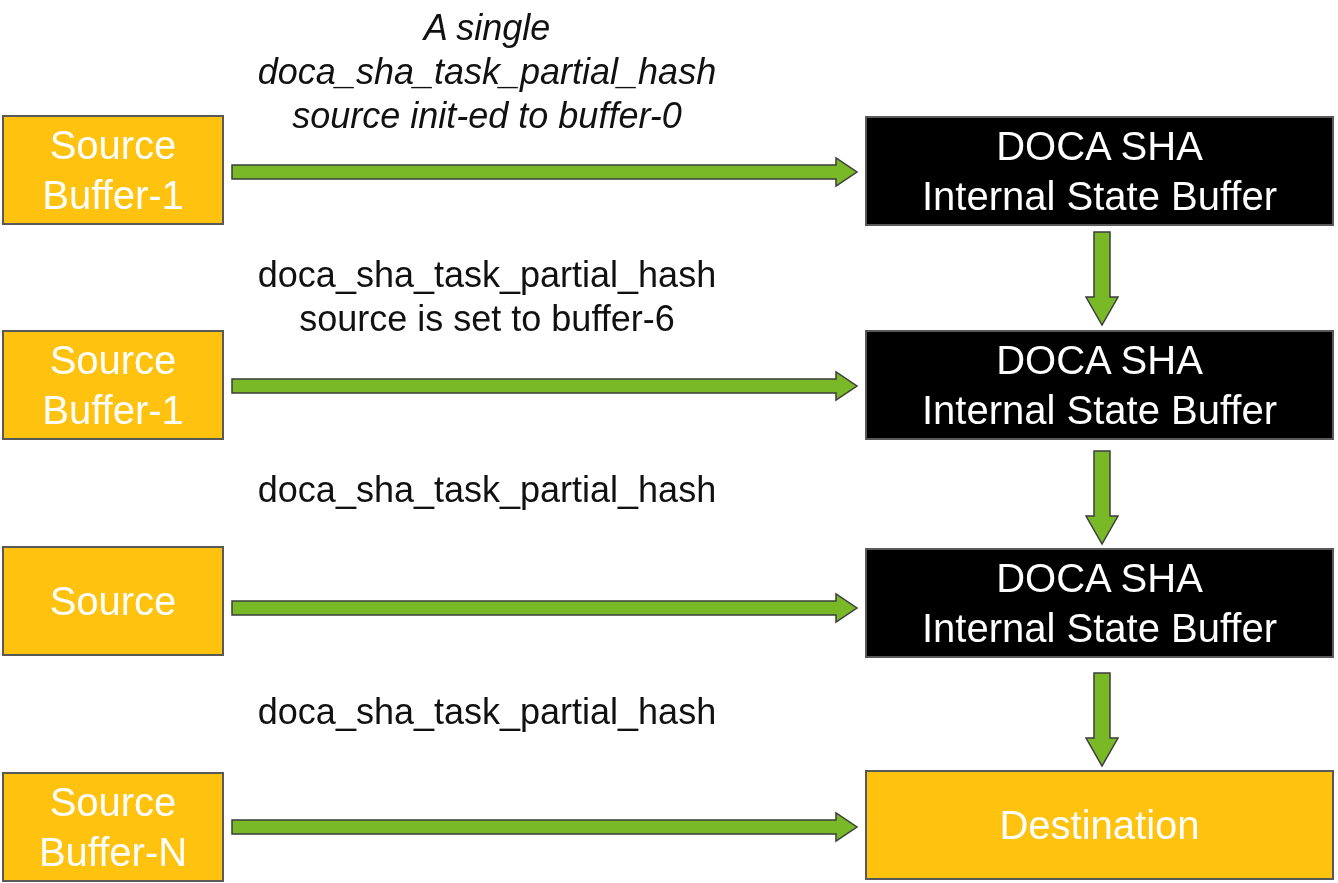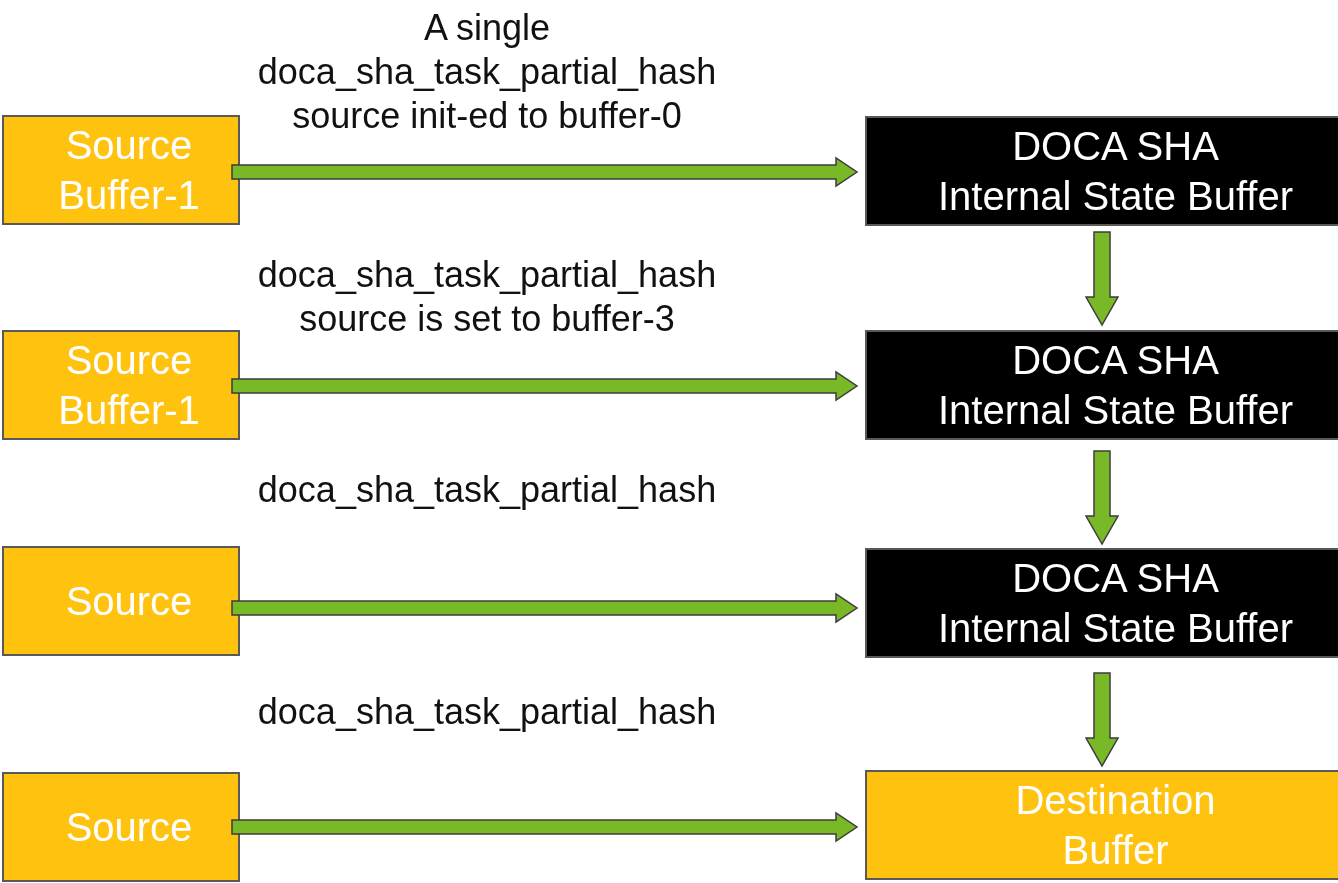--- a/index.html
+++ b/index.html
@@ -4,46 +4,45 @@
 <style>
   html,body{margin:0;padding:0;background:#ffffff;}
   .canvas{
     position:relative;width:1338px;height:883px;background:#ffffff;
     font-family:"Liberation Sans", sans-serif;overflow:hidden;
   }
   .box{
     position:absolute;display:flex;flex-direction:column;justify-content:center;
     text-align:center;color:#ffffff;font-size:40px;line-height:50px;
     border:2px solid #595959;
-    padding-left:16px;
   }
   .src{left:2px;width:218px;height:106px;background:#FFC20E;}
   .state{left:865px;width:465px;height:106px;background:#000000;}
   .dest{left:865px;width:465px;height:106px;background:#FFC20E;}
   .label{
     position:absolute;left:185px;width:604px;text-align:center;
     color:#111111;font-size:36px;line-height:44px;
   }
   .harrow{position:absolute;left:231px;width:628px;height:32px;}
   .varrow{position:absolute;left:1085px;width:34px;height:96px;}
   svg{display:block;}
 </style>
 </head>
 <body>
 
 <div class="canvas">
 
-  <div class="label" style="top:6px;">
+  <div class="label" style="top:6px;font-style:italic;">
     <div>A single</div>
     <div>doca_sha_task_partial_hash</div>
     <div>source init-ed to buffer-0</div>
   </div>
   <div class="label" style="top:253px;">
     <div>doca_sha_task_partial_hash</div>
-    <div>source is set to buffer-3</div>
+    <div>source is set to buffer-6</div>
   </div>
   <div class="label" style="top:468px;">
     <div>doca_sha_task_partial_hash</div>
   </div>
   <div class="label" style="top:690px;">
     <div>doca_sha_task_partial_hash</div>
   </div>
 
   <div class="box src" style="top:115px;">
     <div>Source</div>
@@ -51,37 +50,37 @@
   </div>
   <div class="box src" style="top:330px;">
     <div>Source</div>
     <div>Buffer-1</div>
   </div>
   <div class="box src" style="top:546px;">
     <div>Source</div>
   </div>
   <div class="box src" style="top:772px;">
     <div>Source</div>
+    <div>Buffer-N</div>
   </div>
 
   <div class="box state" style="top:116px;">
     <div>DOCA SHA</div>
     <div>Internal State Buffer</div>
   </div>
   <div class="box state" style="top:330px;">
     <div>DOCA SHA</div>
     <div>Internal State Buffer</div>
   </div>
   <div class="box state" style="top:548px;">
     <div>DOCA SHA</div>
     <div>Internal State Buffer</div>
   </div>
   <div class="box dest" style="top:770px;">
     <div>Destination</div>
-    <div>Buffer</div>
   </div>
 
   <div class="harrow" style="top:156px;">
     <svg width="628" height="32" viewBox="0 0 628 32">
       <polygon points="1,9 605,9 605,2 626,16 605,30 605,23 1,23" fill="#79B928" stroke="#3D3D3D" stroke-width="1.5"></polygon>
     </svg>
   </div>
   <div class="harrow" style="top:370px;">
     <svg width="628" height="32" viewBox="0 0 628 32">
       <polygon points="1,9 605,9 605,2 626,16 605,30 605,23 1,23" fill="#79B928" stroke="#3D3D3D" stroke-width="1.5"></polygon>

